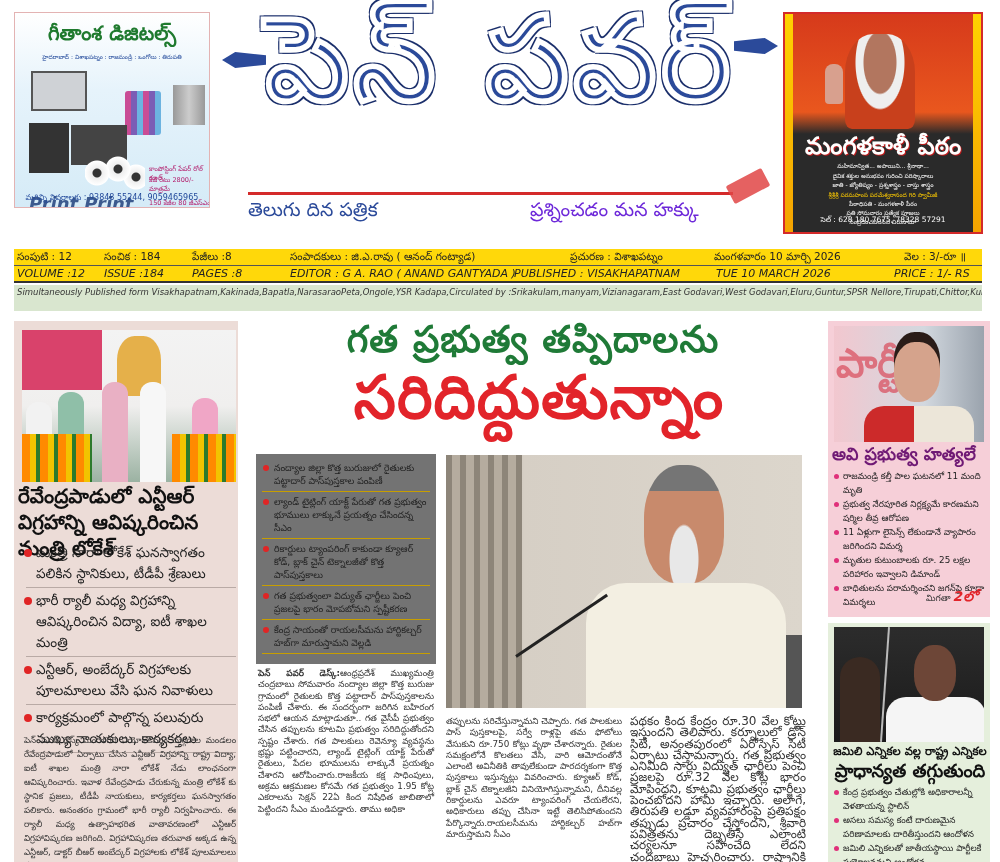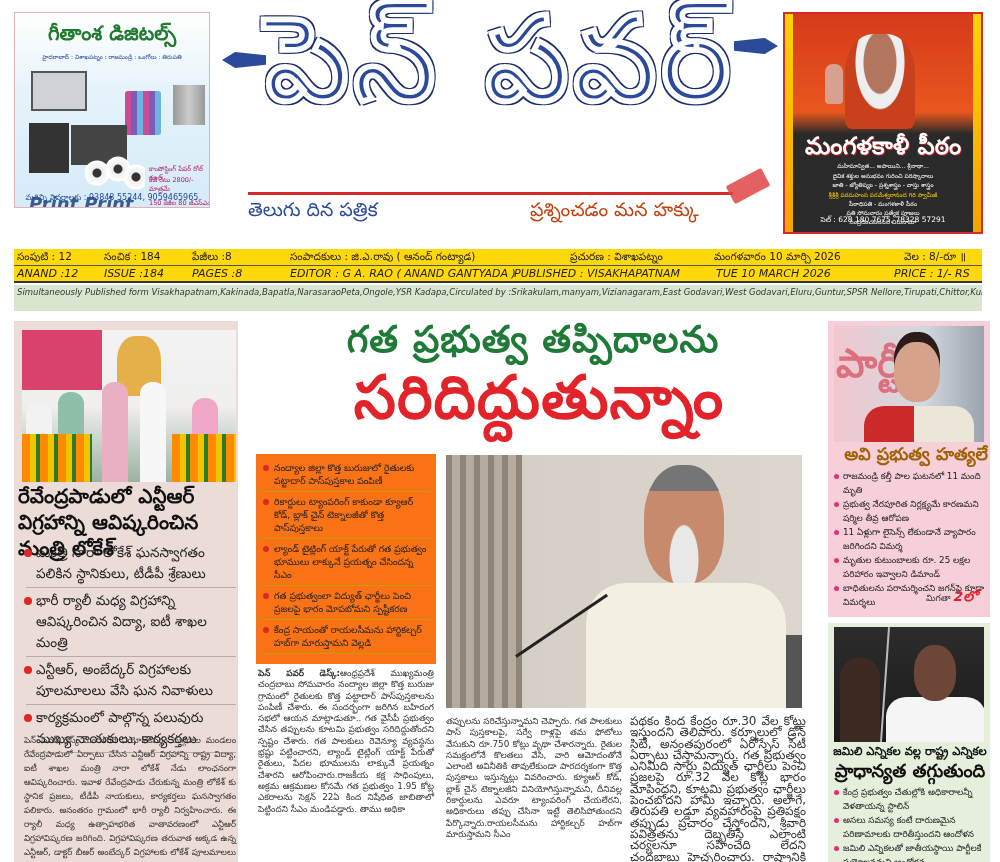--- a/index.html
+++ b/index.html
@@ -30,21 +30,21 @@
   .ad-left .phone { position: absolute; bottom: 3px; left: 0; width: 100%; text-align: center; font-size: 8px; color: #234a9b; }
 
   .logo-wrap { left: 220px; top: 8px; width: 560px; height: 160px; }
   .logo-text { position: absolute; left: 0; top: -18px; width: 100%; text-align: center;
     font-size: 118px; font-weight: bold; color: #2b4a9a; letter-spacing: 4px;
     -webkit-text-stroke: 2px #ffffff; text-shadow: 0 0 0 #1b2f6b, 2px 2px 0 #1b2f6b, -2px -2px 0 #1b2f6b, 2px -2px 0 #1b2f6b, -2px 2px 0 #1b2f6b; }
   .nib { position: absolute; width: 44px; height: 16px; background: #2b4a9a;
     clip-path: polygon(0 50%, 30% 0, 100% 20%, 100% 80%, 30% 100%); }
   .logo-rule { left: 248px; top: 192px; width: 485px; height: 3px; background: #d42a2a; }
   .tagline-left { left: 248px; top: 198px; font-size: 19px; color: #2b4a9a; }
-  .tagline-right { left: 530px; top: 198px; font-size: 19px; color: #c2410c; }
+  .tagline-right { left: 530px; top: 198px; font-size: 19px; color: #6d28d9; }
   .pen-icon { left: 728px; top: 176px; width: 40px; height: 20px; background: #e04545;
     transform: rotate(-28deg); border-radius: 2px; opacity: 0.85; }
 
   .ad-right { left: 783px; top: 12px; width: 200px; height: 222px; border: 2px solid #d42a2a;
     background: linear-gradient(180deg, #d63a1b 0%, #e9571e 45%, #2a2a2a 55%, #2a2a2a 100%); overflow: hidden; }
   .ad-right .sidebar-l, .ad-right .sidebar-r { position: absolute; top: 0; width: 8px; height: 100%; background: linear-gradient(180deg, #ffd200, #f4a300); }
   .ad-right .sidebar-l { left: 0; } .ad-right .sidebar-r { right: 0; }
   .ad-right .saint { position: absolute; top: 20px; left: 60px; width: 70px; height: 95px;
     background: radial-gradient(ellipse at 50% 30%, #b2765f 0 16px, #eeeeee 17px 24px, #c8401c 25px); border-radius: 40% 40% 10% 10%; }
   .ad-right .hand { position: absolute; top: 50px; left: 40px; width: 18px; height: 40px; background: #d8a08e; border-radius: 8px 8px 4px 4px; }
@@ -72,21 +72,21 @@
   .photo-lokesh .garland { position: absolute; bottom: 0; height: 48px; background: repeating-linear-gradient(90deg, #ff8a00 0 8px, #f2c400 8px 14px, #2c7a2c 14px 18px); }
   .lead-left { left: 18px; top: 483px; width: 220px; font-size: 20px; line-height: 26px; font-weight: bold; color: #111; }
   .left-bullets { left: 26px; top: 540px; width: 210px; }
   .left-bullets .item { font-size: 13.5px; line-height: 21px; color: #222; border-bottom: 1px solid #b9aaa5; padding: 2px 0 3px 0; position: relative; padding-left: 10px; }
   .bullet-dot { display: inline-block; width: 8px; height: 8px; border-radius: 50%; background: #e02525; position: absolute; left: -2px; top: 9px; }
   .body-left { left: 24px; top: 733px; width: 212px; font-size: 8.6px; line-height: 14px; text-align: justify; color: #333; }
 
   
   .headline-sub { left: 250px; top: 318px; width: 566px; text-align: center; font-size: 37px; font-weight: bold; color: #1f7a37; letter-spacing: 1px; }
   .headline-main { left: 256px; top: 362px; width: 566px; text-align: center; font-size: 60px; font-weight: bold; color: #e2242a; letter-spacing: 1px; line-height: 70px; }
-  .highlights { left: 256px; top: 454px; width: 180px; height: 210px; background: #f97316; padding: 4px 6px 0 6px; }
+  .highlights { left: 256px; top: 454px; width: 180px; height: 210px; background: #737373; padding: 4px 6px 0 6px; }
   .highlights .item { position: relative; font-size: 9.2px; line-height: 13px; color: #222; padding: 3px 0 4px 12px; border-bottom: 1px solid #c79e00; }
   .highlights .item .bullet-dot { width: 6px; height: 6px; left: 1px; top: 7px; }
   .photo-cbn { left: 446px; top: 455px; width: 356px; height: 253px; overflow: hidden;
     background: linear-gradient(90deg, #9e9588 0%, #c4bcb1 18%, #d6cfc5 22%, #dcd6cc 100%); }
   .photo-cbn .stripes { position: absolute; left: 0; top: 0; width: 76px; height: 100%;
     background: repeating-linear-gradient(90deg, #8d8579 0 6px, #b5ac9f 6px 14px); }
   .photo-cbn .head { position: absolute; left: 198px; top: 10px; width: 80px; height: 118px; border-radius: 45% 45% 40% 40%;
     background: radial-gradient(ellipse at 50% 80%, #e8e8e8 0 14px, transparent 15px), linear-gradient(180deg, #757575 0 22%, #c88a6c 22%); }
   .photo-cbn .shirt { position: absolute; left: 140px; top: 128px; width: 200px; height: 130px; background: #f3efe2; border-radius: 40px 40px 0 0; }
   .photo-cbn .mic { position: absolute; left: 70px; top: 200px; width: 110px; height: 3px; background: #222; transform: rotate(-34deg); transform-origin: left center; }
@@ -95,21 +95,21 @@
   .body-c2 { left: 446px; top: 716px; width: 176px; font-size: 8.8px; line-height: 11.3px; text-align: justify; color: #333; }
   .body-c3 { left: 630px; top: 716px; width: 176px; font-size: 12px; line-height: 11.3px; text-align: justify; color: #333; }
   .bold-lead { font-weight: bold; }
 
   
   .right-box1 { left: 828px; top: 321px; width: 162px; height: 296px; background: #f6cfd8; }
   .photo-sharmila { left: 834px; top: 326px; width: 150px; height: 116px; overflow: hidden; background: linear-gradient(90deg, #f2c7cf 0%, #d2d8df 60%, #9aa3ad 100%); }
   .photo-sharmila .word { position: absolute; left: 2px; top: 14px; font-size: 40px; font-weight: bold; color: #d94a5a; opacity: 0.7; }
   .photo-sharmila .face { position: absolute; left: 60px; top: 16px; width: 46px; height: 60px; background: #d5a38c; border-radius: 45%; box-shadow: 0 -10px 0 0 #2a1c18; }
   .photo-sharmila .saree { position: absolute; left: 30px; top: 80px; width: 110px; height: 40px; background: linear-gradient(90deg, #cc2a2a 0 45%, #ece6d9 45%); border-radius: 20px 20px 0 0; }
-  .right-head1 { left: 832px; top: 444px; width: 156px; text-align: right; font-size: 17.5px; font-weight: bold; color: #a16207; }
+  .right-head1 { left: 832px; top: 444px; width: 156px; text-align: left; font-size: 17.5px; font-weight: bold; color: #701a75; }
   .right-bullets1 { left: 834px; top: 470px; width: 152px; }
   .right-bullets1 .item, .right-bullets2 .item { position: relative; font-size: 8.8px; line-height: 13.5px; color: #222; padding-left: 9px; margin-bottom: 1px; }
   .right-bullets1 .bullet-dot, .right-bullets2 .bullet-dot { width: 5px; height: 5px; background: #e0307a; left: 0; top: 4px; }
   .cont-page { color: #e2242a; font-weight: bold; font-size: 14px; font-style: italic; margin-top: 48px; }
 
   .right-box2 { left: 828px; top: 623px; width: 162px; height: 239px; background: #e5efdc; }
   .photo-stalin { left: 834px; top: 627px; width: 150px; height: 115px; overflow: hidden; background: linear-gradient(180deg, #2c2c2c, #1a1a1a); }
   .photo-stalin .guard { position: absolute; left: 6px; top: 30px; width: 40px; height: 90px; background: #3a2a22; border-radius: 20px 20px 0 0; }
   .photo-stalin .face { position: absolute; left: 80px; top: 18px; width: 42px; height: 56px; background: #6d4637; border-radius: 45%; }
   .photo-stalin .shirt { position: absolute; left: 52px; top: 70px; width: 100px; height: 50px; background: #f5f5f5; border-radius: 20px 20px 0 0; }
@@ -164,24 +164,24 @@
   <div class="contact">సెల్ : 628 180 7675, 78328 57291</div>
 </div>
 
 <div class="abs bar-te">
   <span style="left:3px">సంపుటి : 12</span>
   <span style="left:90px">సంచిక : 184</span>
   <span style="left:178px">పేజీలు :8</span>
   <span style="left:276px">సంపాదకులు : జి.ఎ.రావు ( ఆనంద్ గంట్యాడ)</span>
   <span style="left:556px">ప్రచురణ : విశాఖపట్నం</span>
   <span style="left:700px">మంగళవారం 10 మార్చి 2026</span>
-  <span style="left:890px">వెల : 8/-రూ ॥</span>
+  <span style="left:890px">వెల : 3/-రూ ॥</span>
 </div>
 <div class="abs bar-en">
-  <span style="left:3px">ANAND :12</span>
+  <span style="left:3px">VOLUME :12</span>
   <span style="left:90px">ISSUE :184</span>
   <span style="left:178px">PAGES :8</span>
   <span style="left:276px">EDITOR : G A. RAO ( ANAND GANTYADA )</span>
   <span style="left:500px">PUBLISHED : VISAKHAPATNAM</span>
   <span style="left:702px">TUE 10 MARCH 2026</span>
   <span style="left:880px">PRICE :   1/- RS</span>
 </div>
 <div class="abs bar-circ">Simultaneously Published form Visakhapatnam,Kakinada,Bapatla,NarasaraoPeta,Ongole,YSR Kadapa,Circulated by :Srikakulam,manyam,Vizianagaram,East Godavari,West Godavari,Eluru,Guntur,SPSR Nellore,Tirupati,Chittor,Kurnool,Anantapur</div>
 
 <div class="abs left-col"></div>
@@ -203,22 +203,22 @@
   <div class="item"><span class="bullet-dot"></span><span>ఎన్టీఆర్, అంబేద్కర్ విగ్రహాలకు పూలమాలలు వేసి ఘన నివాళులు</span></div>
   <div class="item"><span class="bullet-dot"></span><span>కార్యక్రమంలో పాల్గొన్న పలువురు ముఖ్య నాయకులు, కార్యకర్తలు</span></div>
 </div>
 <div class="abs body-left">పెన్ పవర్ డెస్క్:మంగళగిరి నియోజకవర్గం దుగ్గిరాల మండలం రేవేంద్రపాడులో ఏర్పాటు చేసిన ఎన్టీఆర్ విగ్రహాన్ని రాష్ట్ర విద్యా, ఐటీ శాఖల మంత్రి నారా లోకేశ్ నేడు లాంఛనంగా ఆవిష్కరించారు. ఇవాళ రేవేంద్రపాడు చేరుకున్న మంత్రి లోకేశ్ కు స్థానిక ప్రజలు, టీడీపీ నాయకులు, కార్యకర్తలు ఘనస్వాగతం పలికారు. అనంతరం గ్రామంలో భారీ ర్యాలీ నిర్వహించారు. ఈ ర్యాలీ మధ్య ఉత్సాహభరిత వాతావరణంలో ఎన్టీఆర్ విగ్రహావిష్కరణ జరిగింది. విగ్రహావిష్కరణ తరువాత అక్కడ ఉన్న ఎన్టీఆర్, డాక్టర్ బీఆర్ అంబేద్కర్ విగ్రహాలకు లోకేశ్ పూలమాలలు వేసి ఘనంగా నివాళులు అర్పించారు. కార్యక్రమానికి వచ్చిన అభిమానులు, కార్యకర్తలతో</div>
 
 <div class="abs headline-sub">గత ప్రభుత్వ తప్పిదాలను</div>
 <div class="abs headline-main">సరిదిద్దుతున్నాం</div>
 
 <div class="abs highlights">
   <div class="item"><span class="bullet-dot"></span><span>నంద్యాల జిల్లా కొత్త బురుజులో రైతులకు పట్టాదార్ పాస్‌పుస్తకాల పంపిణీ</span></div>
+  <div class="item"><span class="bullet-dot"></span><span>ల్యాండ్ టైట్లింగ్ యాక్ట్ పేరుతో గత ప్రభుత్వం భూములు లాక్కునే ప్రయత్నం చేసిందన్న సీఎం</span></div>
   <div class="item"><span class="bullet-dot"></span><span>రికార్డులు ట్యాంపరింగ్ కాకుండా క్యూఆర్ కోడ్, బ్లాక్ చైన్ టెక్నాలజీతో కొత్త పాస్‌పుస్తకాలు</span></div>
-  <div class="item"><span class="bullet-dot"></span><span>ల్యాండ్ టైట్లింగ్ యాక్ట్ పేరుతో గత ప్రభుత్వం భూములు లాక్కునే ప్రయత్నం చేసిందన్న సీఎం</span></div>
   <div class="item"><span class="bullet-dot"></span><span>గత ప్రభుత్వంలా విద్యుత్ ఛార్జీలు పెంచి ప్రజలపై భారం మోపబోమని స్పష్టీకరణ</span></div>
   <div class="item"><span class="bullet-dot"></span><span>కేంద్ర సాయంతో రాయలసీమను హార్టికల్చర్ హబ్‌గా మారుస్తామని వెల్లడి</span></div>
 </div>
 
 <div class="abs photo-cbn">
   <div class="stripes"></div>
   <div class="chair"></div>
   <div class="shirt"></div>
   <div class="head"></div>
   <div class="mic"></div>

